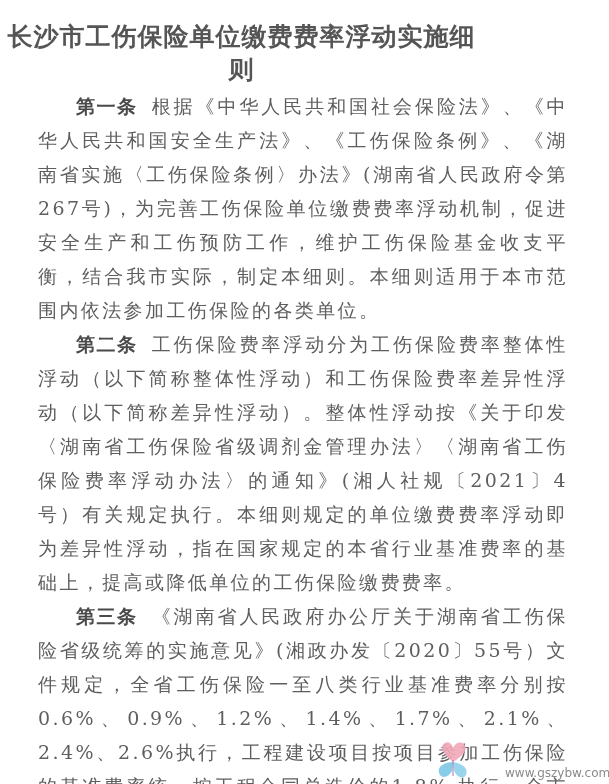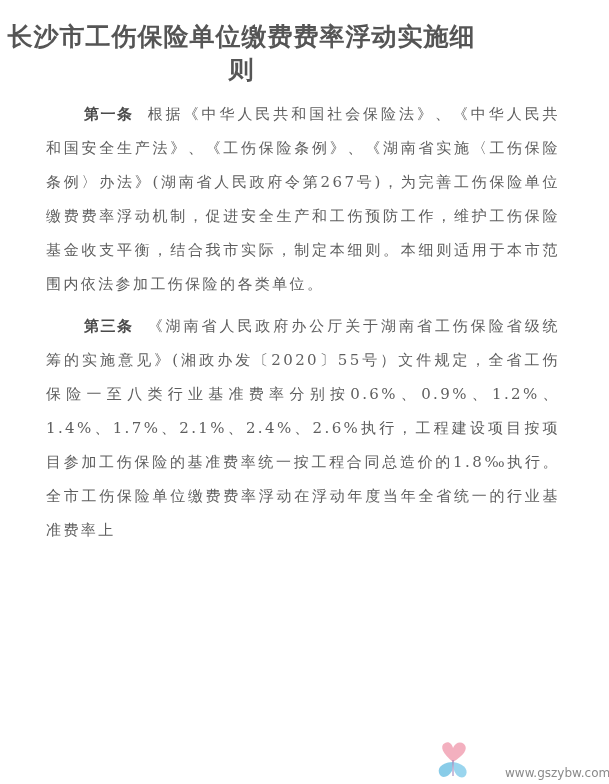--- a/index.html
+++ b/index.html
@@ -11,21 +11,21 @@
   }
   .title {
     position:absolute; top:20px; left:0; width:483px; text-align:center;
     font-size:25px; font-weight:bold; color:#555555; letter-spacing:1px;
     font-family: "DejaVu Sans", "Liberation Sans", sans-serif;
   }
   .content {
     position:absolute; top:89px; left:38px; width:530px;
   }
   .para {
-    margin:8px; font-size:15px; line-height:34px;
+    margin:0; font-size:19px; line-height:34px;
     text-indent:38px; letter-spacing:2.4px; text-align:justify;
     color:#5e5e5e;
   }
   .article {
     font-weight:bold; color:#4a4a4a;
     font-family: "DejaVu Sans", "Liberation Sans", sans-serif;
     letter-spacing:1px; margin-right:14px;
   }
   .watermark {
     position:absolute; left:433px; top:740px; width:176px; height:44px;
@@ -44,20 +44,21 @@
     font-family: "DejaVu Sans", sans-serif;
   }
 </style>
 </head>
 <body>
 
 <div class="title">长沙市工伤保险单位缴费费率浮动实施细则</div>
 
 <div class="content">
   <p class="para"><span class="article">第一条</span><span>根据《中华人民共和国社会保险法》、《中华人民共和国安全生产法》、《工伤保险条例》、《湖南省实施〈工伤保险条例〉办法》(湖南省人民政府令第267号)，为完善工伤保险单位缴费费率浮动机制，促进安全生产和工伤预防工作，维护工伤保险基金收支平衡，结合我市实际，制定本细则。本细则适用于本市范围内依法参加工伤保险的各类单位。</span></p>
+  <p class="para"><span class="article">第二条</span><span>工伤保险费率浮动分为工伤保险费率整体性浮动（以下简称整体性浮动）和工伤保险费率差异性浮动（以下简称差异性浮动）。整体性浮动按《关于印发〈湖南省工伤保险省级调剂金管理办法〉〈湖南省工伤保险费率浮动办法〉的通知》(湘人社规〔2021〕4号）有关规定执行。本细则规定的单位缴费费率浮动即为差异性浮动，指在国家规定的本省行业基准费率的基础上，提高或降低单位的工伤保险缴费费率。</span></p>
   <p class="para"><span class="article">第三条</span><span>《湖南省人民政府办公厅关于湖南省工伤保险省级统筹的实施意见》(湘政办发〔2020〕55号）文件规定，全省工伤保险一至八类行业基准费率分别按0.6%、0.9%、1.2%、1.4%、1.7%、2.1%、2.4%、2.6%执行，工程建设项目按项目参加工伤保险的基准费率统一按工程合同总造价的1.8‰执行。全市工伤保险单位缴费费率浮动在浮动年度当年全省统一的行业基准费率上</span></p>
 </div>
 
 <div class="watermark">
   <svg class="wm-heart" viewBox="0 0 40 42">
     <path d="M20 22 C10 14 6 6 12 3 C16 1 19 4 20 8 C22 3 27 1 31 4 C36 9 30 16 20 22 Z" fill="#f2a7b8" opacity="0.9"></path>
     <path d="M20 22 C12 22 4 26 6 33 C8 39 15 38 19 31 Z" fill="#7cc6e6" opacity="0.9"></path>
     <path d="M20 22 C28 23 36 28 33 35 C30 40 23 37 21 30 Z" fill="#8fd0ec" opacity="0.9"></path>
     <line x1="20" y1="20" x2="20" y2="36" stroke="#9a7ab5" stroke-width="1"></line>
   </svg>

